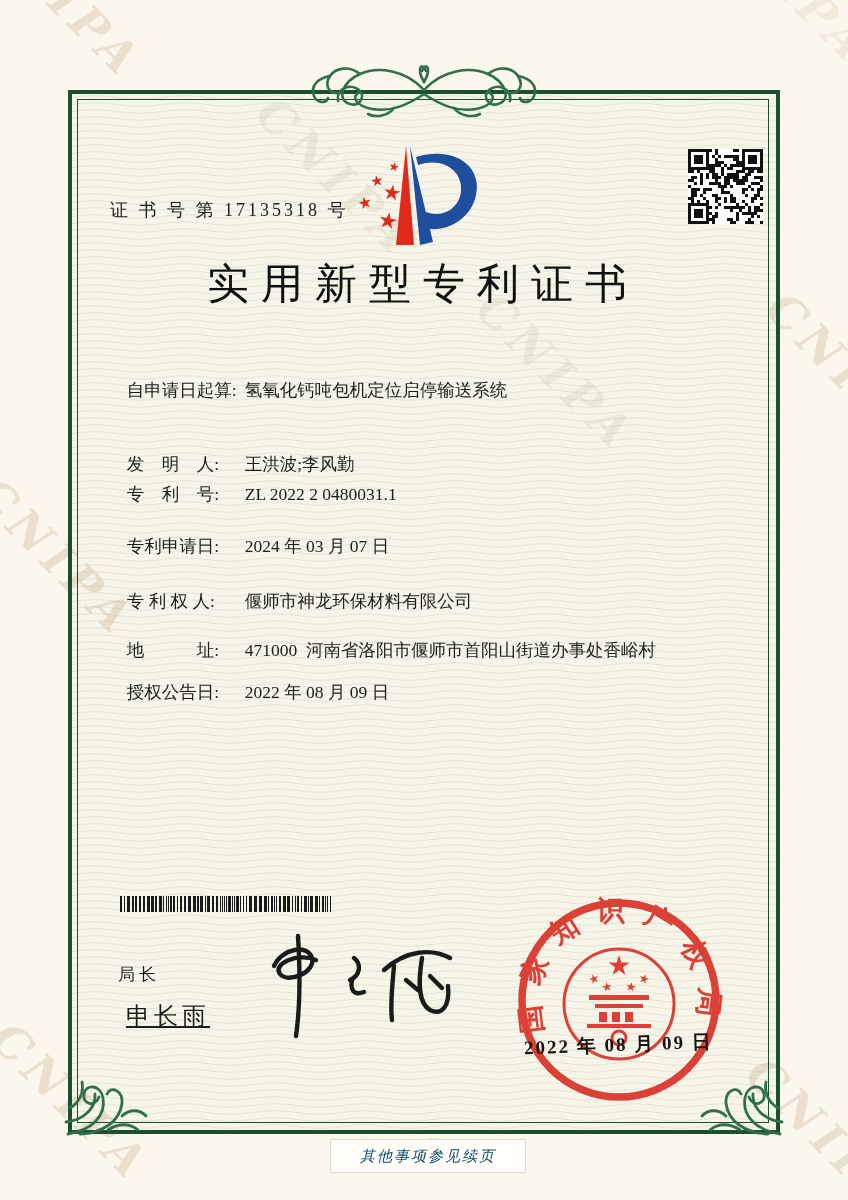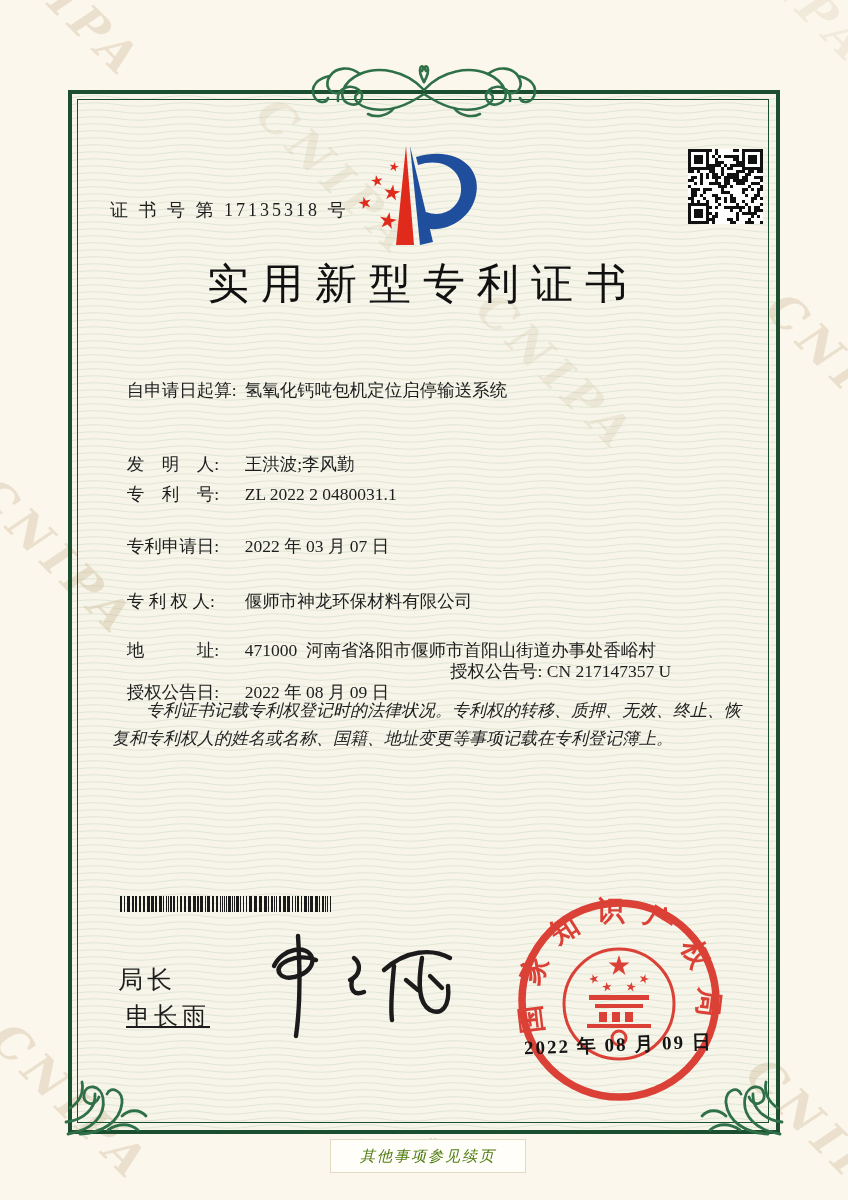--- a/index.html
+++ b/index.html
@@ -34,33 +34,33 @@
   .field-row{position:absolute;left:118px;width:630px;z-index:3;
     font-size:17.5px;white-space:pre;}
   .field-row .label{display:inline-block;width:118px;white-space:pre;}
   .field-row .value{white-space:pre;}
   .auth2{position:absolute;left:332px;top:0;white-space:pre;}
   .body-text{position:absolute;left:112px;top:697px;width:632px;z-index:3;
     font-size:17px;line-height:1.64;font-style:italic;color:#222;}
   .body-text p{margin:0;text-indent:2em;}
   .barcode{position:absolute;left:120px;top:896px;z-index:3;}
   .official-title{position:absolute;left:118px;top:963px;z-index:3;
-    font-size:25px;letter-spacing:4px;text-align:center;}
+    font-size:17px;letter-spacing:4px;text-align:center;}
   .official-name{position:absolute;left:126px;top:1000px;z-index:3;
     font-size:24px;letter-spacing:4px;text-decoration:underline;}
   .signature{position:absolute;left:246px;top:928px;z-index:3;}
   .seal{position:absolute;left:506px;top:892px;z-index:3;}
   .seal-date{position:absolute;left:524px;top:1032px;z-index:4;
     font-size:19px;font-weight:bold;letter-spacing:2px;color:#151515;
     transform:rotate(-2deg);white-space:pre;}
   .page-info{position:absolute;left:73px;top:1137px;width:700px;z-index:3;
     text-align:center;font-size:15px;letter-spacing:2px;}
   .continuation{position:absolute;left:330px;top:1139px;width:194px;height:32px;z-index:3;
     background:#fffef9;border:1px solid #e3dac4;line-height:32px;text-align:center;
-    font-size:15px;letter-spacing:2px;font-style:italic;color:#4d7c0f;}
+    font-size:15px;letter-spacing:2px;font-style:italic;color:#0c4a6e;}
 </style>
 </head>
 <body>
 
 <span class="wm" style="left:-38px;top:-28px;">CNIPA</span>
 <span class="wm faint" style="left:690px;top:-42px;">CNIPA</span>
 <span class="wm faint" style="left:235px;top:150px;">CNIPA</span>
 <span class="wm faint" style="left:455px;top:345px;">CNIPA</span>
 <span class="wm" style="left:745px;top:345px;">CNIPA</span>
 <span class="wm" style="left:-45px;top:530px;">CNIPA</span>
@@ -443,35 +443,33 @@
 <div class="field-row" style="top:357px;">
   <span class="label">自申请日起算:</span><span class="value">氢氧化钙吨包机定位启停输送系统</span>
 </div>
 <div class="field-row" style="top:431px;">
   <span class="label">发　明　人:</span><span class="value">王洪波;李风勤</span>
 </div>
 <div class="field-row" style="top:461px;">
   <span class="label">专　利　号:</span><span class="value">ZL 2022 2 0480031.1</span>
 </div>
 <div class="field-row" style="top:513px;">
-  <span class="label">专利申请日:</span><span class="value">2022 年 03 月 07 日</span>
+  <span class="label">专利申请日:</span><span class="value">2024 年 03 月 07 日</span>
 </div>
 <div class="field-row" style="top:568px;">
   <span class="label">专 利 权 人:</span><span class="value">偃师市神龙环保材料有限公司</span>
 </div>
 <div class="field-row" style="top:617px;font-family:Liberation Serif, serif;">
   <span class="label">地　　　址:</span><span class="value">471000  河南省洛阳市偃师市首阳山街道办事处香峪村</span>
 </div>
 <div class="field-row" style="top:659px;">
   <span class="label">授权公告日:</span><span class="value">2022 年 08 月 09 日</span>
-  <span class="auth2"><span>授权公告号:</span> <span>CN 217147357 U</span></span>
 </div>
 
 <div class="body-text">
-  <p>专利证书记载专利权登记时的法律状况。专利权的转移、质押、无效、终止、恢复和专利权人的姓名或名称、国籍、地址变更等事项记载在专利登记簿上。</p>
 </div>
 
 <div class="barcode"><svg width="216" height="16">
       <rect x="0" y="0" width="2" height="16" fill="#1a1a1a"></rect>
       <rect x="4" y="0" width="1" height="16" fill="#1a1a1a"></rect>
       <rect x="7" y="0" width="3" height="16" fill="#1a1a1a"></rect>
       <rect x="12" y="0" width="2" height="16" fill="#1a1a1a"></rect>
       <rect x="15" y="0" width="2" height="16" fill="#1a1a1a"></rect>
       <rect x="19" y="0" width="2" height="16" fill="#1a1a1a"></rect>
       <rect x="23" y="0" width="2" height="16" fill="#1a1a1a"></rect>

